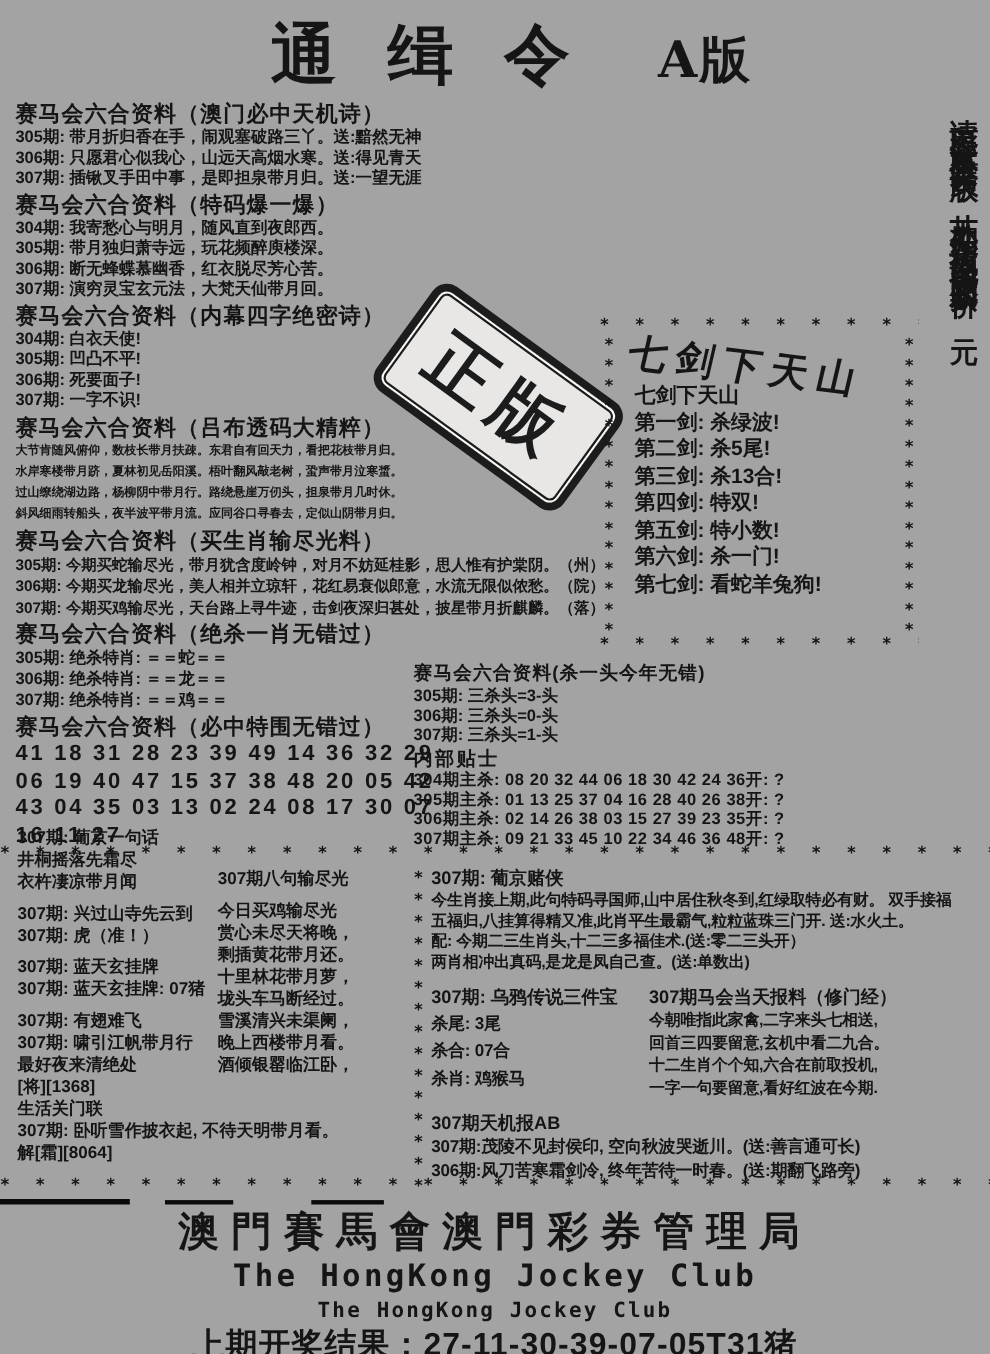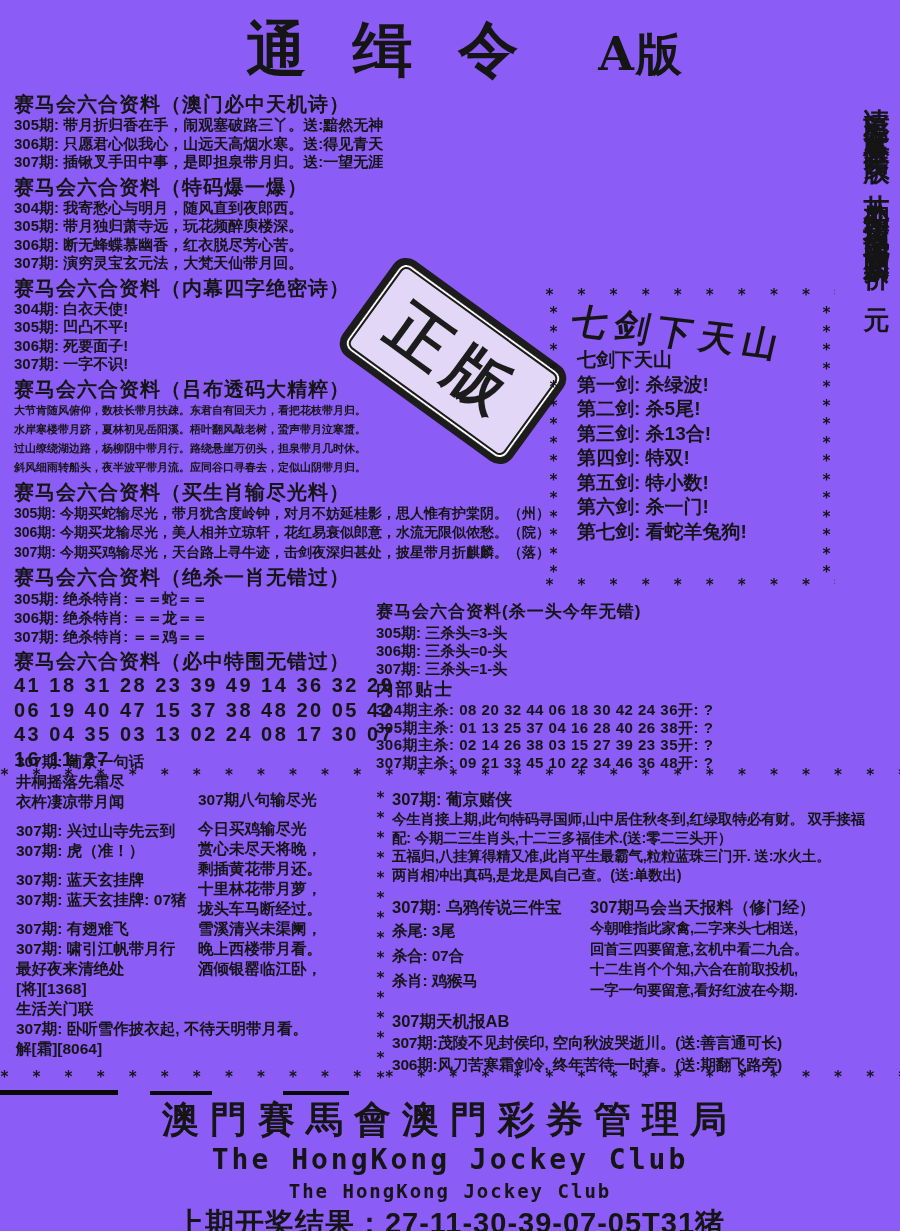--- a/index.html
+++ b/index.html
@@ -1,16 +1,16 @@
 <!DOCTYPE html>
 <html><head>
 <meta charset="utf-8">
 <style>
   html,body{margin:0;padding:0;background:#e8e8e6;}
-  #page{position:relative;width:900px;height:1231px;margin:0 auto;background:#8b5cf6;
+  #page{position:relative;width:900px;height:1231px;margin:0 auto;background:#a3a3a3;
         overflow:hidden;color:#151515;font-family:"Liberation Sans",sans-serif;}
   
   .masthead{position:absolute;top:10px;left:0;width:100%;display:flex;justify-content:center;
             align-items:baseline;gap:34px;}
   .mast-title{font-family:"DejaVu Serif",serif;font-weight:bold;font-size:60px;letter-spacing:46px;
               padding-left:30px;}
   .mast-edition{font-family:"DejaVu Serif",serif;font-weight:bold;font-size:46px;letter-spacing:2px;}
   
   .side-note{position:absolute;top:88px;right:8px;height:695px;writing-mode:vertical-rl;
              font-size:26px;font-weight:bold;letter-spacing:5px;line-height:30px;}
@@ -272,22 +272,22 @@
       <div class="bl-line">雪溪清兴未渠阑，</div>
       <div class="bl-line">晚上西楼带月看。</div>
       <div class="bl-line">酒倾银罂临江卧，</div>
     </div>
 
   <div class="br-block">
     <div>
       <div class="br-header">307期: 葡京赌侠</div>
       <div>
           <div class="br-line">今生肖接上期,此句特码寻国师,山中居住秋冬到,红绿取特必有财。 双手接福</div>
+          <div class="br-line">五福归,八挂算得精又准,此肖平生最霸气,粒粒蓝珠三门开. 送:水火土。</div>
           <div class="br-line">配: 今期二三生肖头,十二三多福佳术.(送:零二三头开）</div>
-          <div class="br-line">五福归,八挂算得精又准,此肖平生最霸气,粒粒蓝珠三门开. 送:水火土。</div>
           <div class="br-line">两肖相冲出真码,是龙是凤自己查。(送:单数出)</div>
         </div>
     </div>
     <div class="wuya">
       <div class="wuya-headers">
         <div class="br-header">307期: 乌鸦传说三件宝</div>
         <div class="br-header">307期马会当天报料（修门经）</div>
       </div>
       <div class="wuya-body">
         <div class="wuya-kills">

